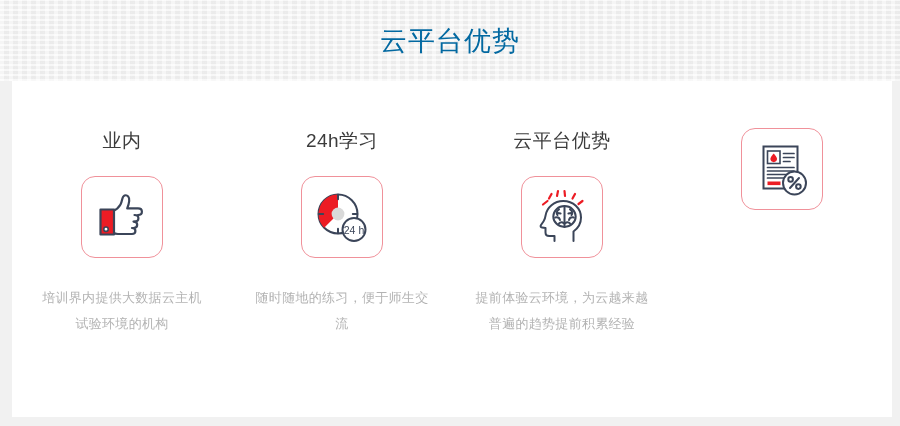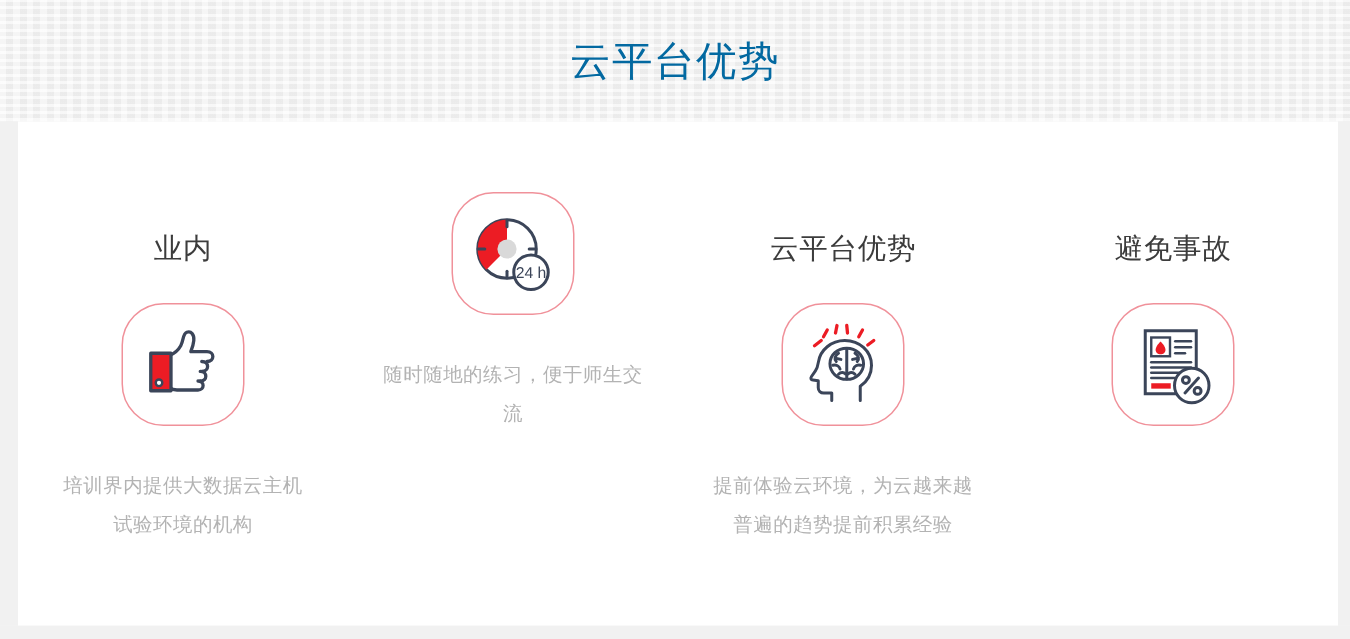--- a/index.html
+++ b/index.html
@@ -87,27 +87,26 @@
     box-sizing: border-box;
   }
   .col-title {
     font-size: 19px;
     line-height: 26px;
     color: #3c3c3c;
     font-weight: 400;
     letter-spacing: 0.5px;
     text-align: center;
     margin-bottom: 22px;
-    margin-top: 26px;
   }
   .icon-box {
     width: 82px;
     height: 82px;
     border: 1.4px solid #f0919a;
-    border-radius: 28px;
+    border-radius: 14px;
     box-sizing: border-box;
     display: flex;
     align-items: center;
     justify-content: center;
     background: #ffffff;
   }
   .icon-box svg { display: block; }
   .col-desc {
     margin-top: 27px;
     width: 178px;
@@ -152,20 +151,21 @@
               <rect x="7.5" y="20.5" width="13.5" height="25" fill="#ec1c24"></rect>
               <rect x="7.5" y="20.5" width="13.5" height="25" fill="none" stroke="#3b4559" stroke-width="2.2" stroke-linejoin="round"></rect>
               <circle cx="13" cy="40.2" r="2.2" fill="#ffffff" stroke="#3b4559" stroke-width="1.6"></circle>
             </svg>
           </span>
         </div>
         <div class="col-desc">培训界内提供大数据云主机试验环境的机构</div>
       </div>
 
       <div class="col col-2">
+        <div class="col-title">24h学习</div>
         <div class="icon-box">
           <span>
             <svg width="58" height="56" viewBox="0 0 58 56">
 
               <circle cx="25" cy="25" r="19.5" fill="#ffffff" stroke="#3b4559" stroke-width="2"></circle>
 
               <path d="M25 25 L25 5.5 A19.5 19.5 0 0 0 11.2 38.8 Z" fill="#ec1c24"></path>
               <circle cx="25" cy="25" r="6.4" fill="#d9d9d9"></circle>
 
               <g stroke="#3b4559" stroke-width="2" stroke-linecap="round">
@@ -212,21 +212,20 @@
                 <path d="M24.6 24 L27.6 24.6"></path>
                 <path d="M38.4 24 L35.4 24.6"></path>
               </g>
             </svg>
           </span>
         </div>
         <div class="col-desc">提前体验云环境，为云越来越普遍的趋势提前积累经验</div>
       </div>
 
       <div class="col col-4">
-        <div class="col-title">避免事故</div>
         <div class="icon-box">
           <span>
             <svg width="58" height="56" viewBox="0 0 58 56">
 
               <rect x="10.5" y="5.5" width="34" height="42" fill="#ffffff" stroke="#3b4559" stroke-width="2"></rect>
 
               <rect x="14.5" y="10" width="12.5" height="12.5" fill="none" stroke="#3b4559" stroke-width="1.6"></rect>
               <path d="M20.7 12.6 C20.7 12.6 24 15.8 24 18.1 C24 19.9 22.5 21.2 20.7 21.2 C18.9 21.2 17.4 19.9 17.4 18.1 C17.4 15.8 20.7 12.6 20.7 12.6 Z" fill="#ec1c24"></path>
 
               <g stroke="#3b4559" stroke-width="1.7" stroke-linecap="round">

